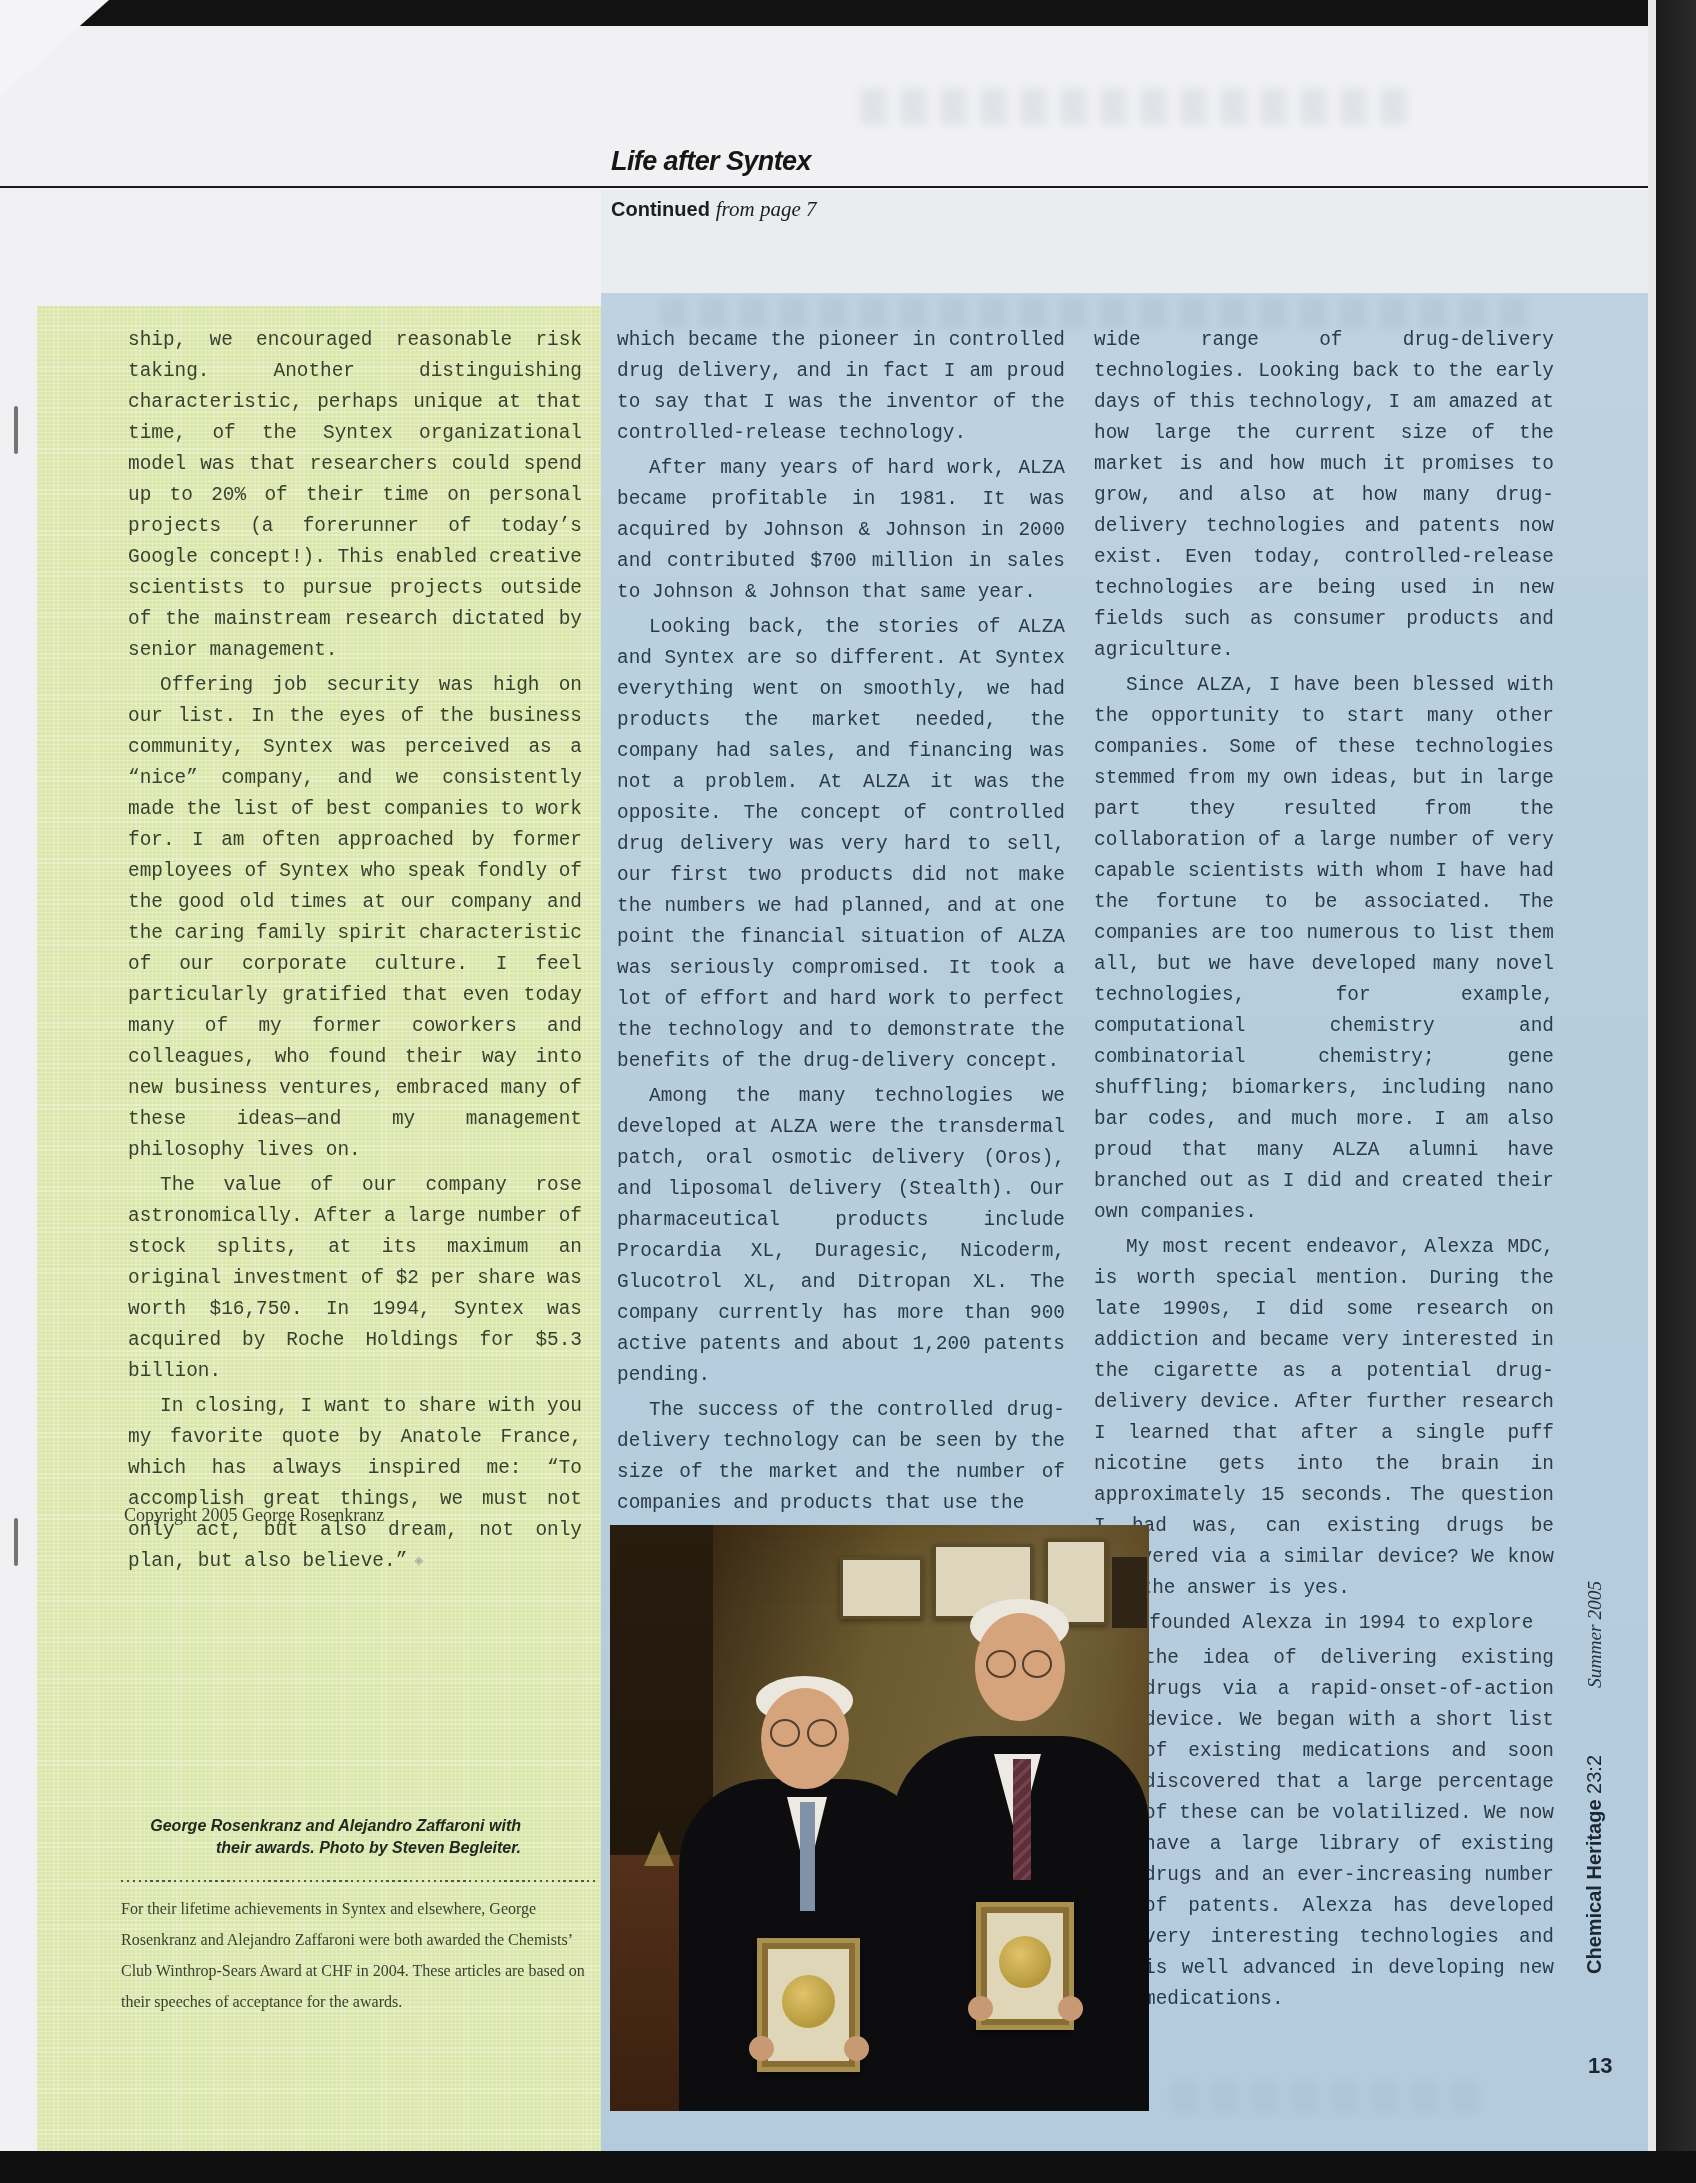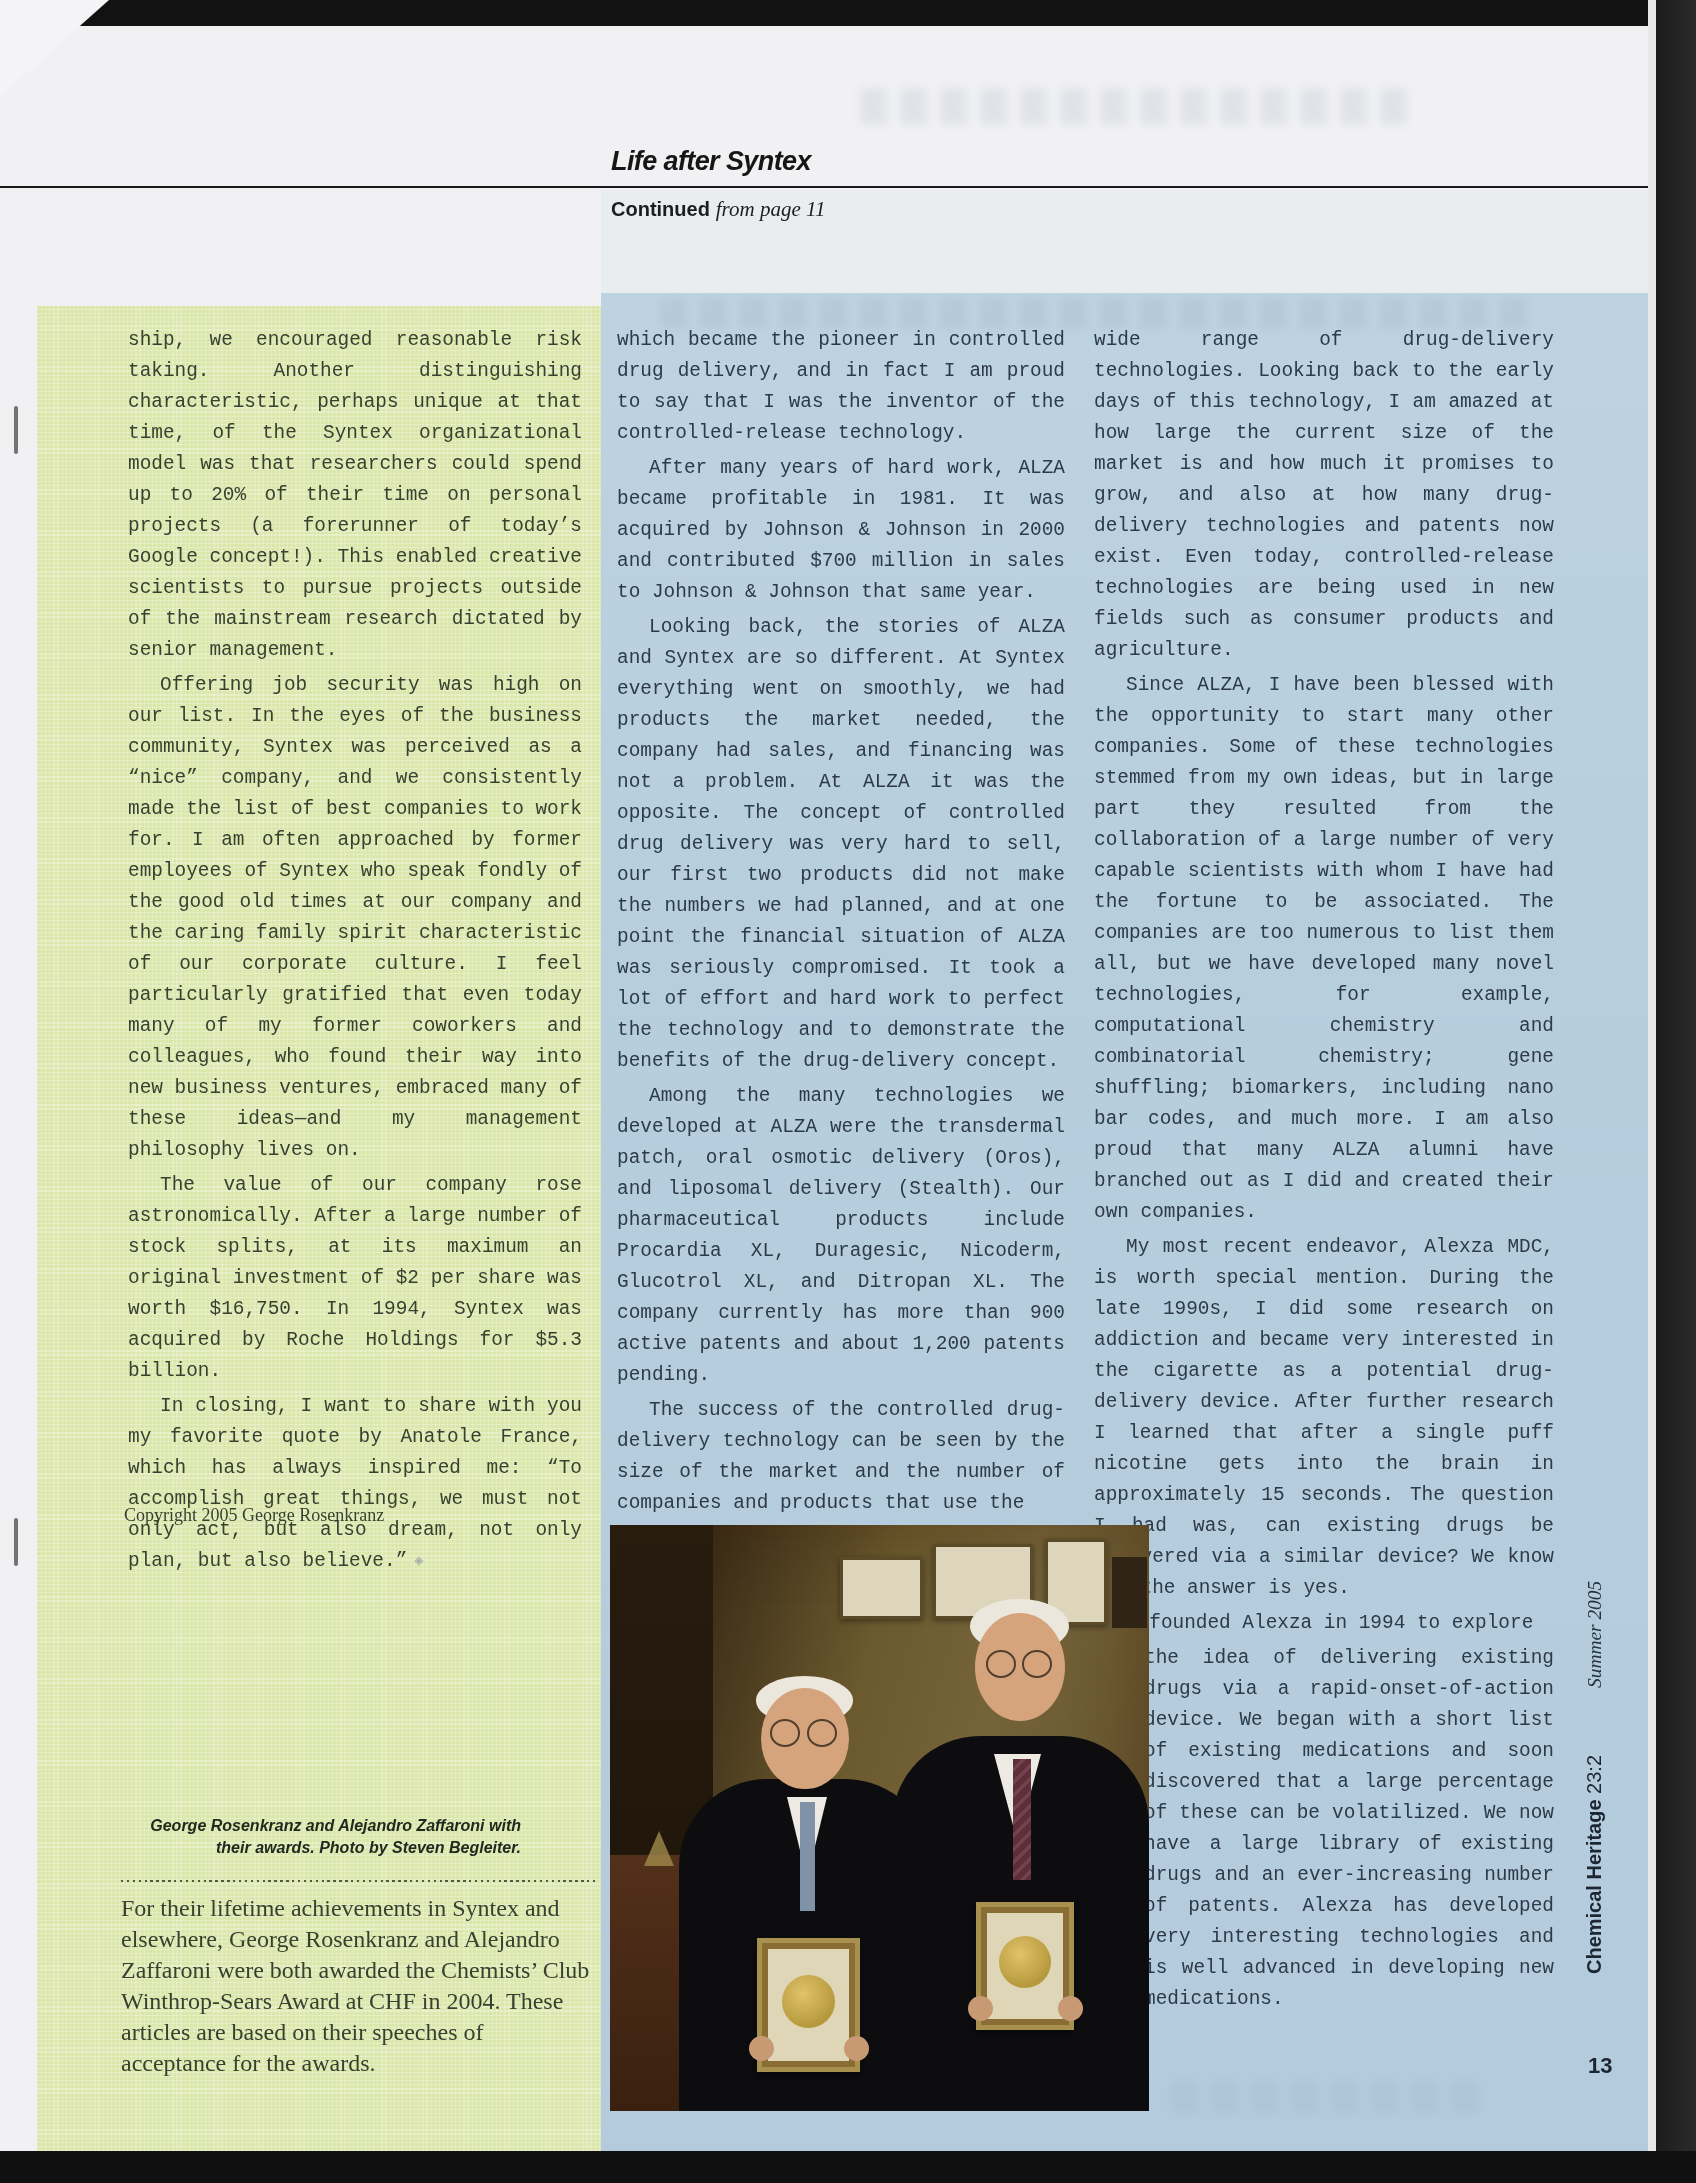--- a/index.html
+++ b/index.html
@@ -42,21 +42,21 @@
   .block-closing{padding-left:50px;text-indent:32px;}
   .endmark{color:#a9b0a9;font-size:15.3px;vertical-align:1.2px;padding-left:7px;}
   .col-right .endmark{color:#9aa6b0;}
   .copyright{position:absolute;left:124px;top:1505px;font-size:18px;color:#39402f;}
   
   .caption{position:absolute;left:121px;top:1815px;width:400px;
         font-family:"Liberation Sans","DejaVu Sans",sans-serif;font-weight:700;font-style:italic;
         font-size:16px;line-height:22px;color:#20291e;text-align:right;}
   .dotted-rule{position:absolute;left:121px;top:1880px;width:475px;height:2.4px;
         background:repeating-linear-gradient(90deg,#4e5a44 0 2.4px,transparent 2.4px 5.9px);}
-  .footnote{position:absolute;left:121px;top:1893px;width:471px;font-size:24px;line-height:31px;
+  .footnote{position:absolute;left:121px;top:1893px;width:471px;font-size:16px;line-height:31px;
         color:#39402f;text-align:left;}
   
   .photo{position:absolute;left:610px;top:1525px;width:539px;height:586px;overflow:hidden;
         background:linear-gradient(105deg,#2e2313 0%,#3c2d18 16%,#6b5a2e 42%,#75643a 62%,#5e4c28 100%);
         box-shadow:inset 0 0 71px rgba(60,30,0,.35);}
   .ph{position:absolute;}
   .ph-leftwall{left:0;top:0;width:103px;height:100%;background:linear-gradient(180deg,#271c0e,#1c1208);}
   .ph-cabinet{left:0;top:330px;width:121px;height:256px;background:linear-gradient(180deg,#53301a,#3a2010);}
   .ph-arrow{left:34px;top:306px;width:0;height:0;border-left:15.3px solid transparent;
         border-right:15.3px solid transparent;border-bottom:35px solid #a08a4a;opacity:.8;}
@@ -87,21 +87,21 @@
   <div class="bar-top"></div>
   <div class="corner-fold"></div>
 
   <div class="ghost" style="left:860px;top:88px;width:548px;height:37px;opacity:.30;"></div>
   <div class="ghost" style="left:639px;top:258px;width:813px;height:34px;opacity:.45;"></div>
 
   <div class="header-tint"></div>
   <div class="page-title">Life after Syntex</div>
   <div class="header-rule"></div>
   <div class="continued">
-    <span class="c1">Continued</span><span class="c2">from page 11</span>
+    <span class="c1">Continued</span><span class="c2">from page 7</span>
   </div>
 
   <div class="staple" style="left:14px;top:406px;height:48px;"></div>
   <div class="staple" style="left:14px;top:1518px;height:48px;"></div>
 
   <div class="panel-green"></div>
   <div class="panel-blue"></div>
   <div class="ghost" style="left:660px;top:298px;width:872px;height:31px;opacity:.28;"></div>
   <div class="ghost" style="left:1172px;top:2082px;width:306px;height:31px;opacity:.22;"></div>
 

